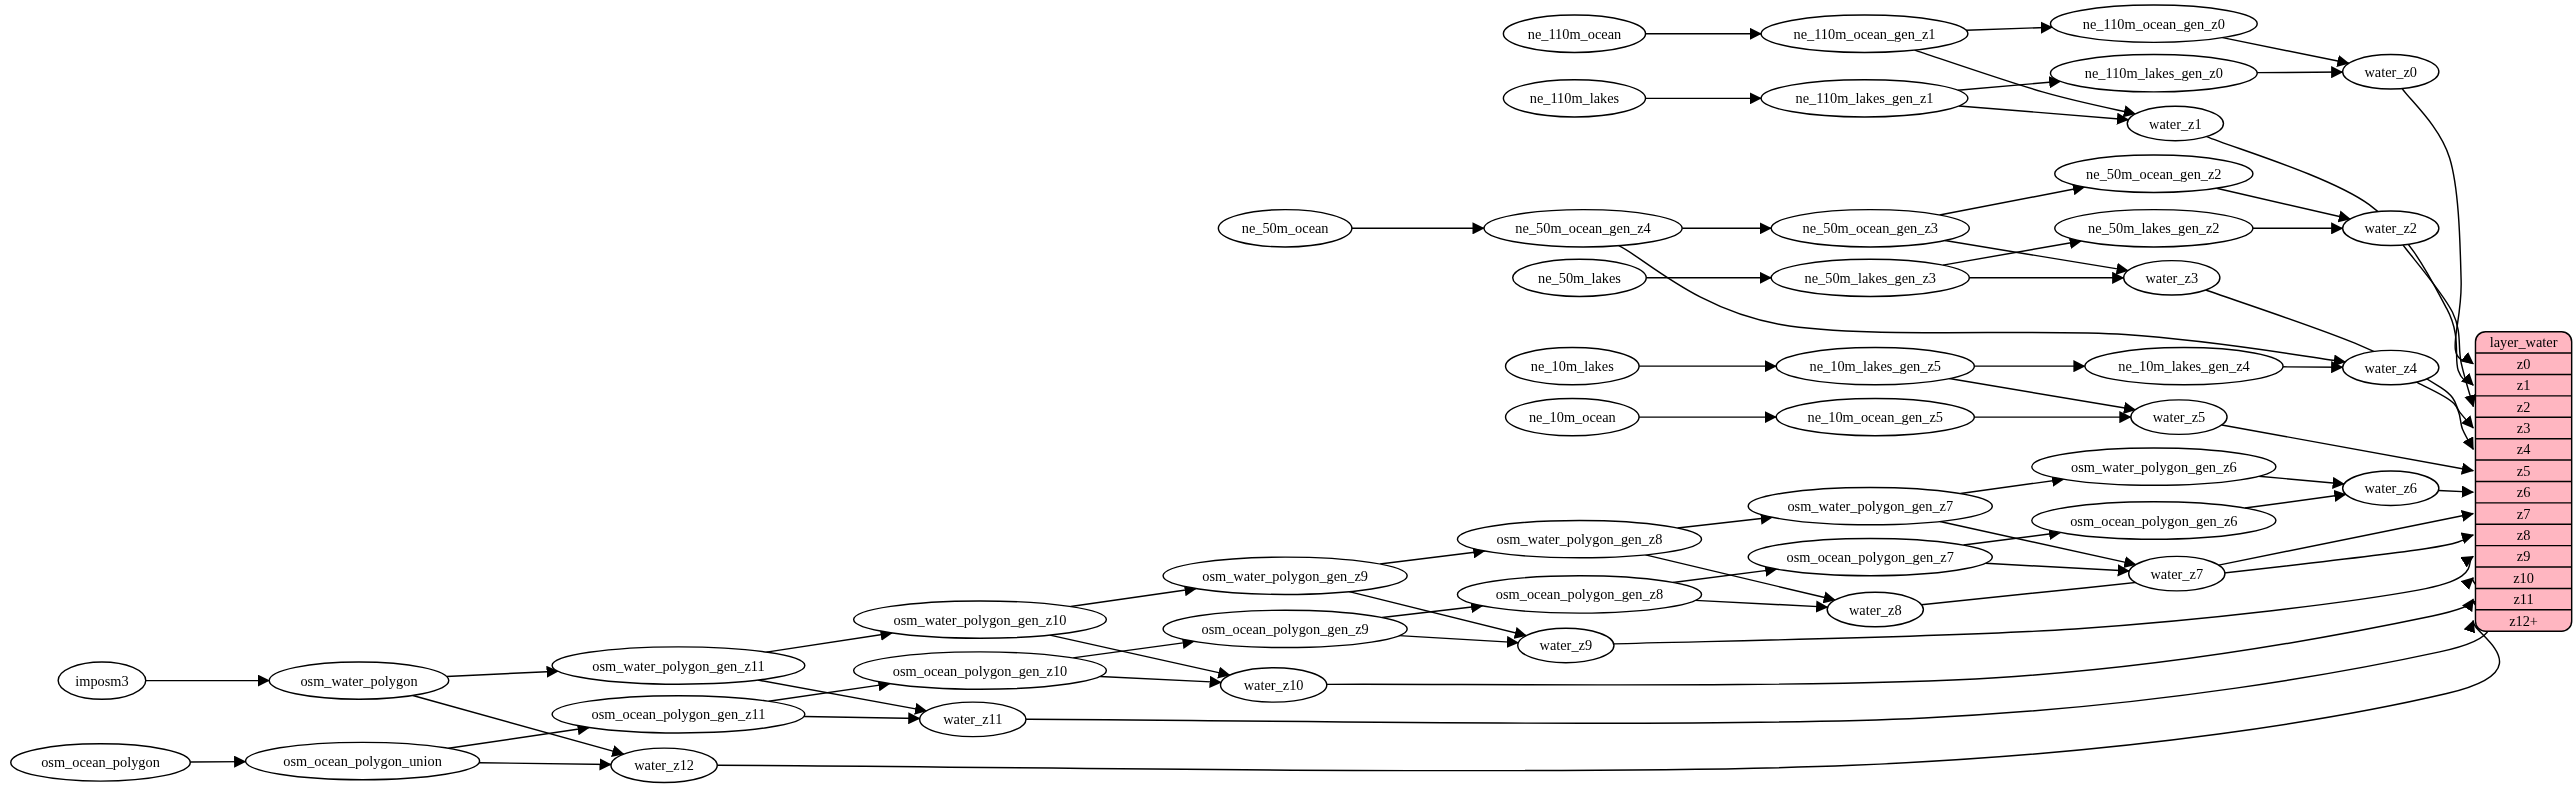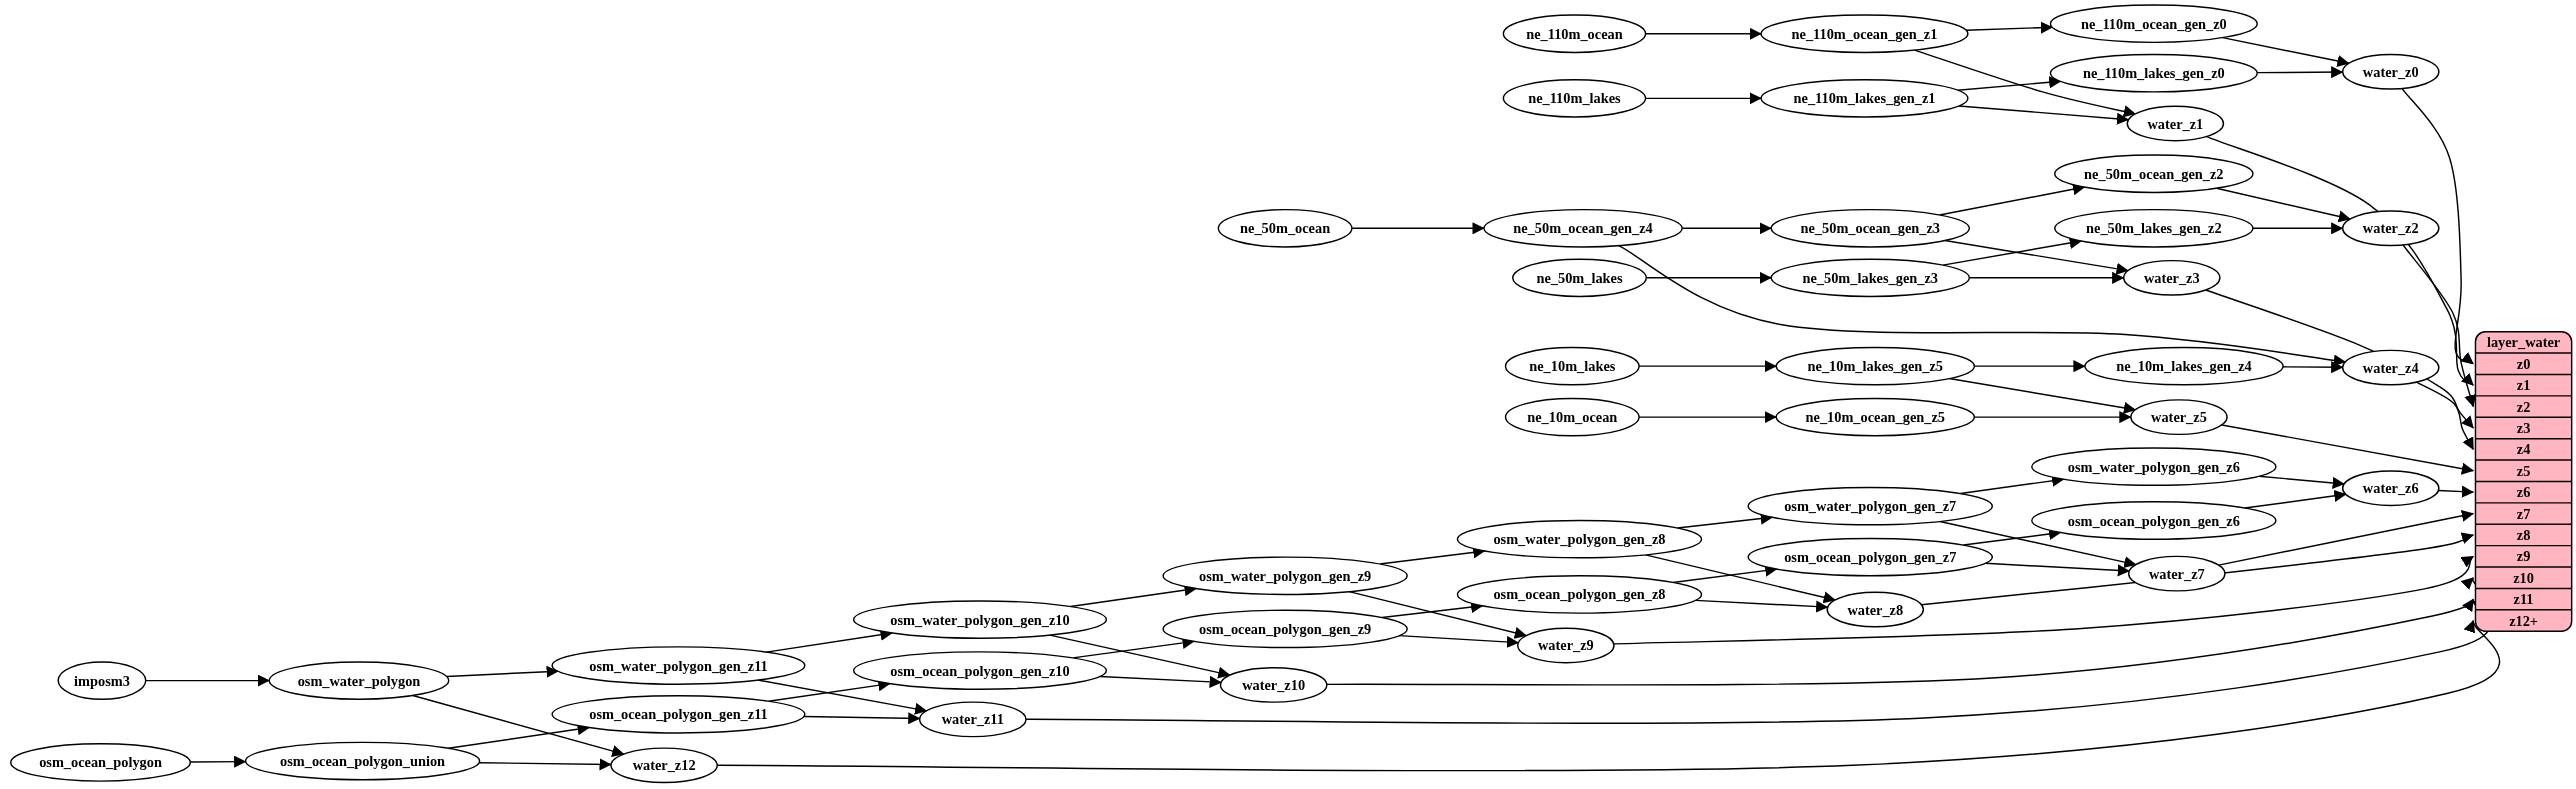--- a/index.html
+++ b/index.html
@@ -1,16 +1,16 @@
 <!DOCTYPE html>
 <html style="font-size:11.5px"><head>
 <meta charset="utf-8">
 <style>
   html,body{margin:0;padding:0;background:#ffffff;}
-  .diagram-wrap{width:100%;background:#a16207;font-weight:bold;}
+  .diagram-wrap{width:100%;background:#a16207;}
   svg{display:block;width:100%;height:auto;background:#ffffff;}
   .edge{fill:none;stroke:#000000;stroke-width:2;}
   .node ellipse{fill:#ffffff;stroke:#000000;stroke-width:2;}
   .node text, .tbl text{
     font-family:"Liberation Serif","DejaVu Serif",serif;
     font-size:20px; fill:#000000; text-anchor:middle;
   }
   .tbl .outer{stroke:#000000;stroke-width:2;}
   .tbl line{stroke:#000000;stroke-width:2;}
 </style>

